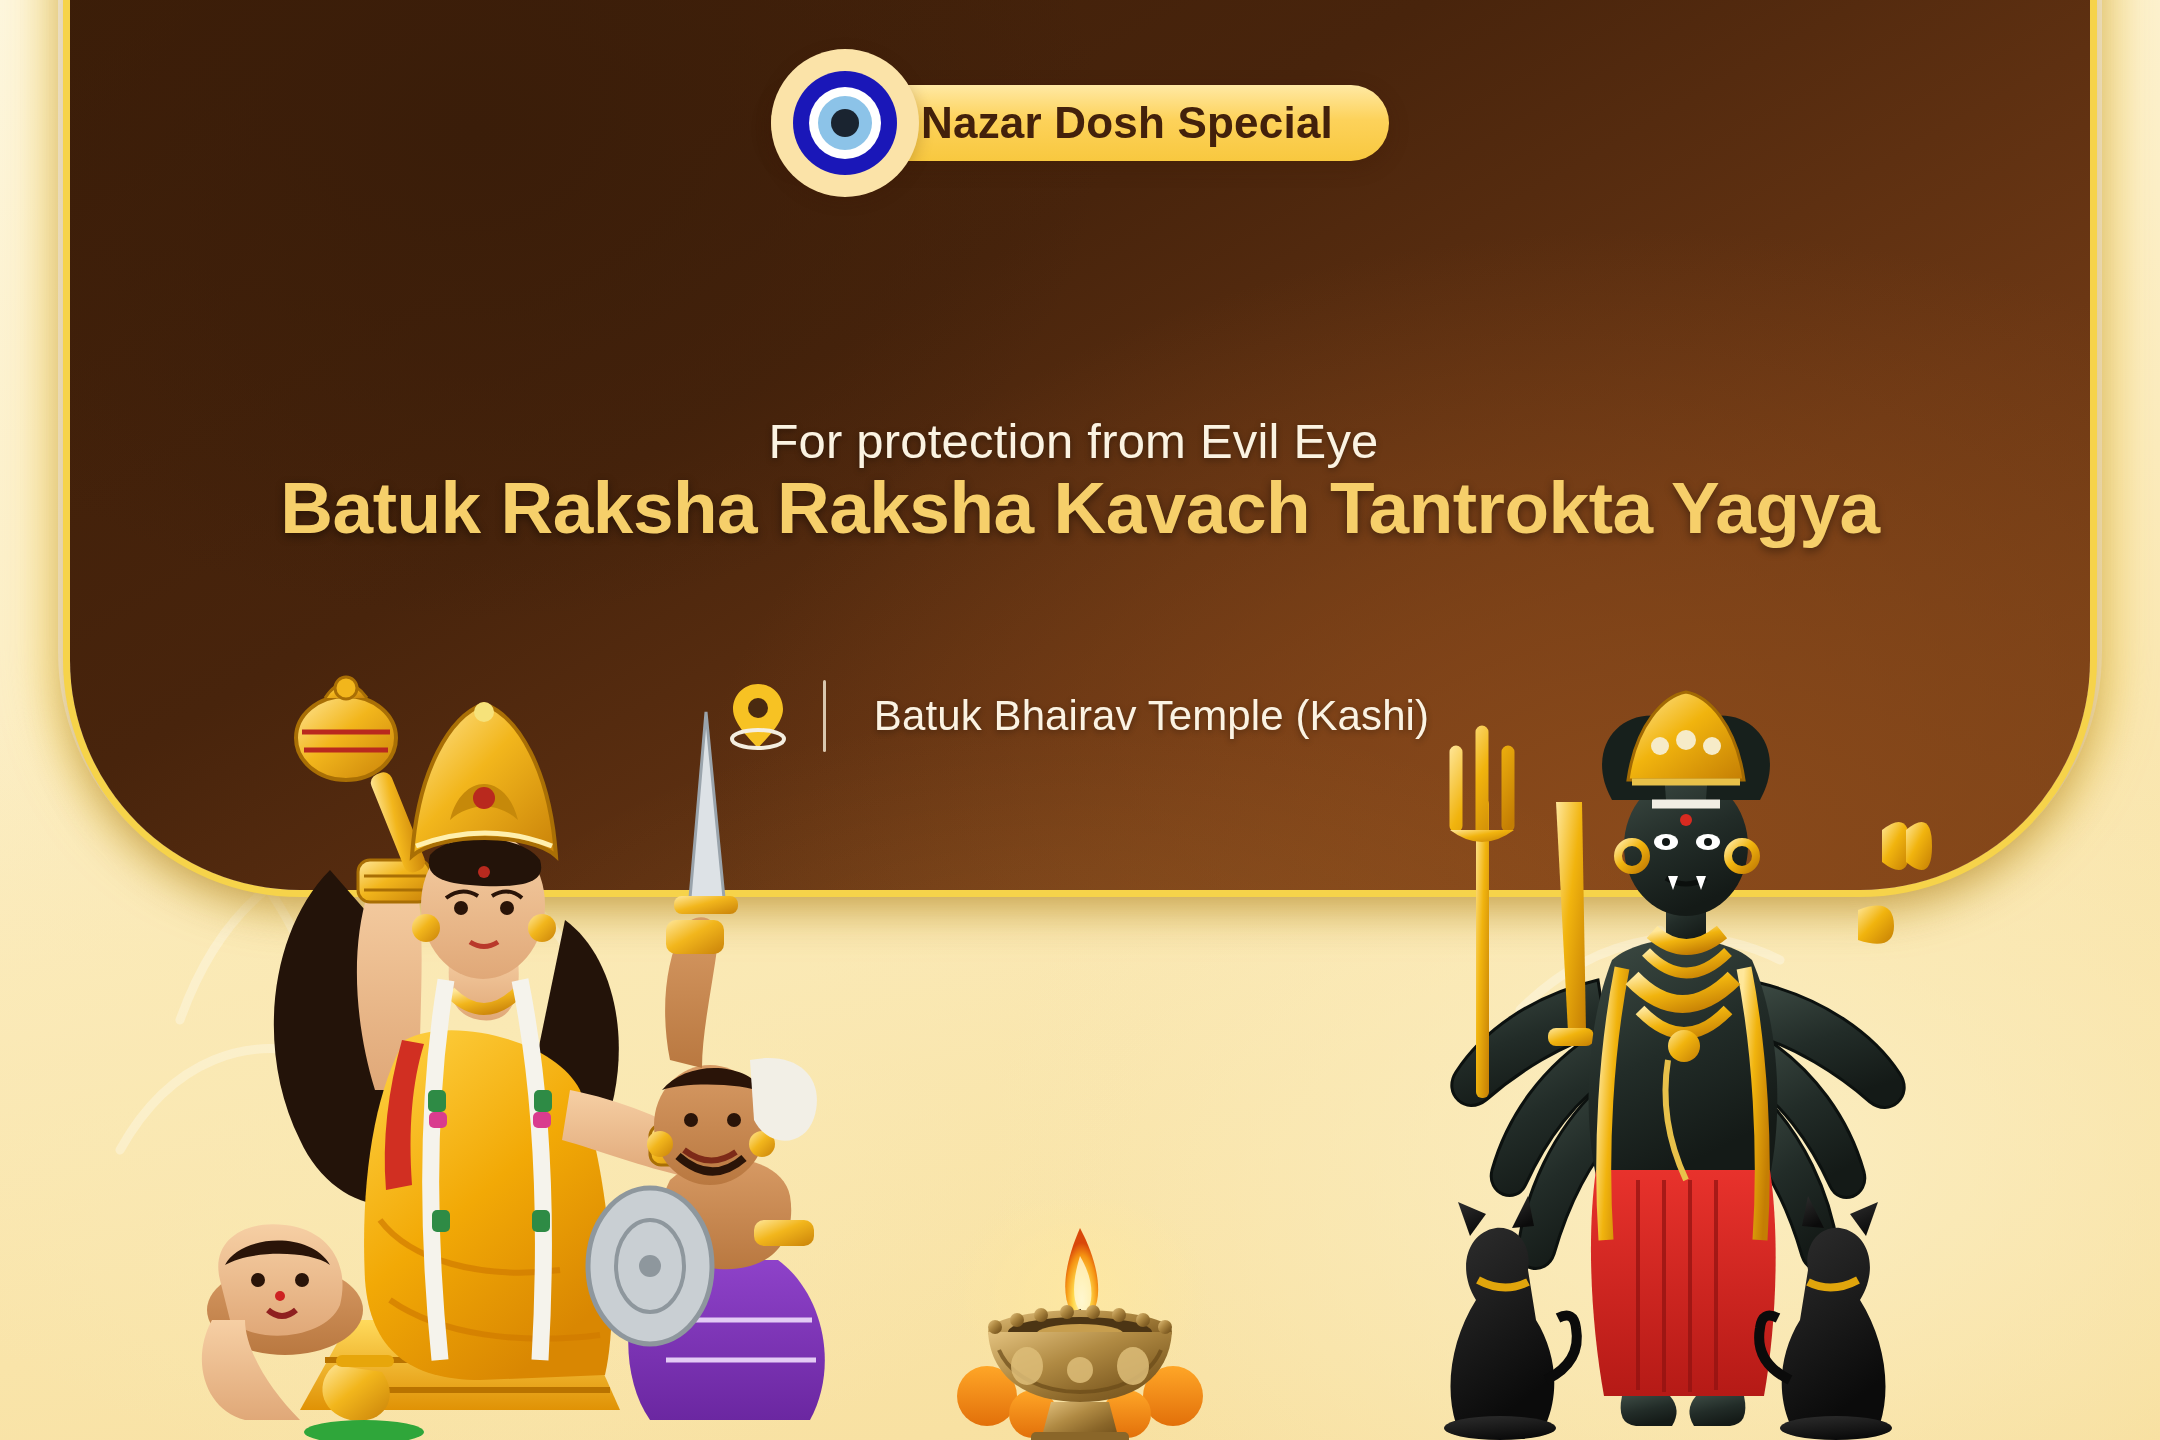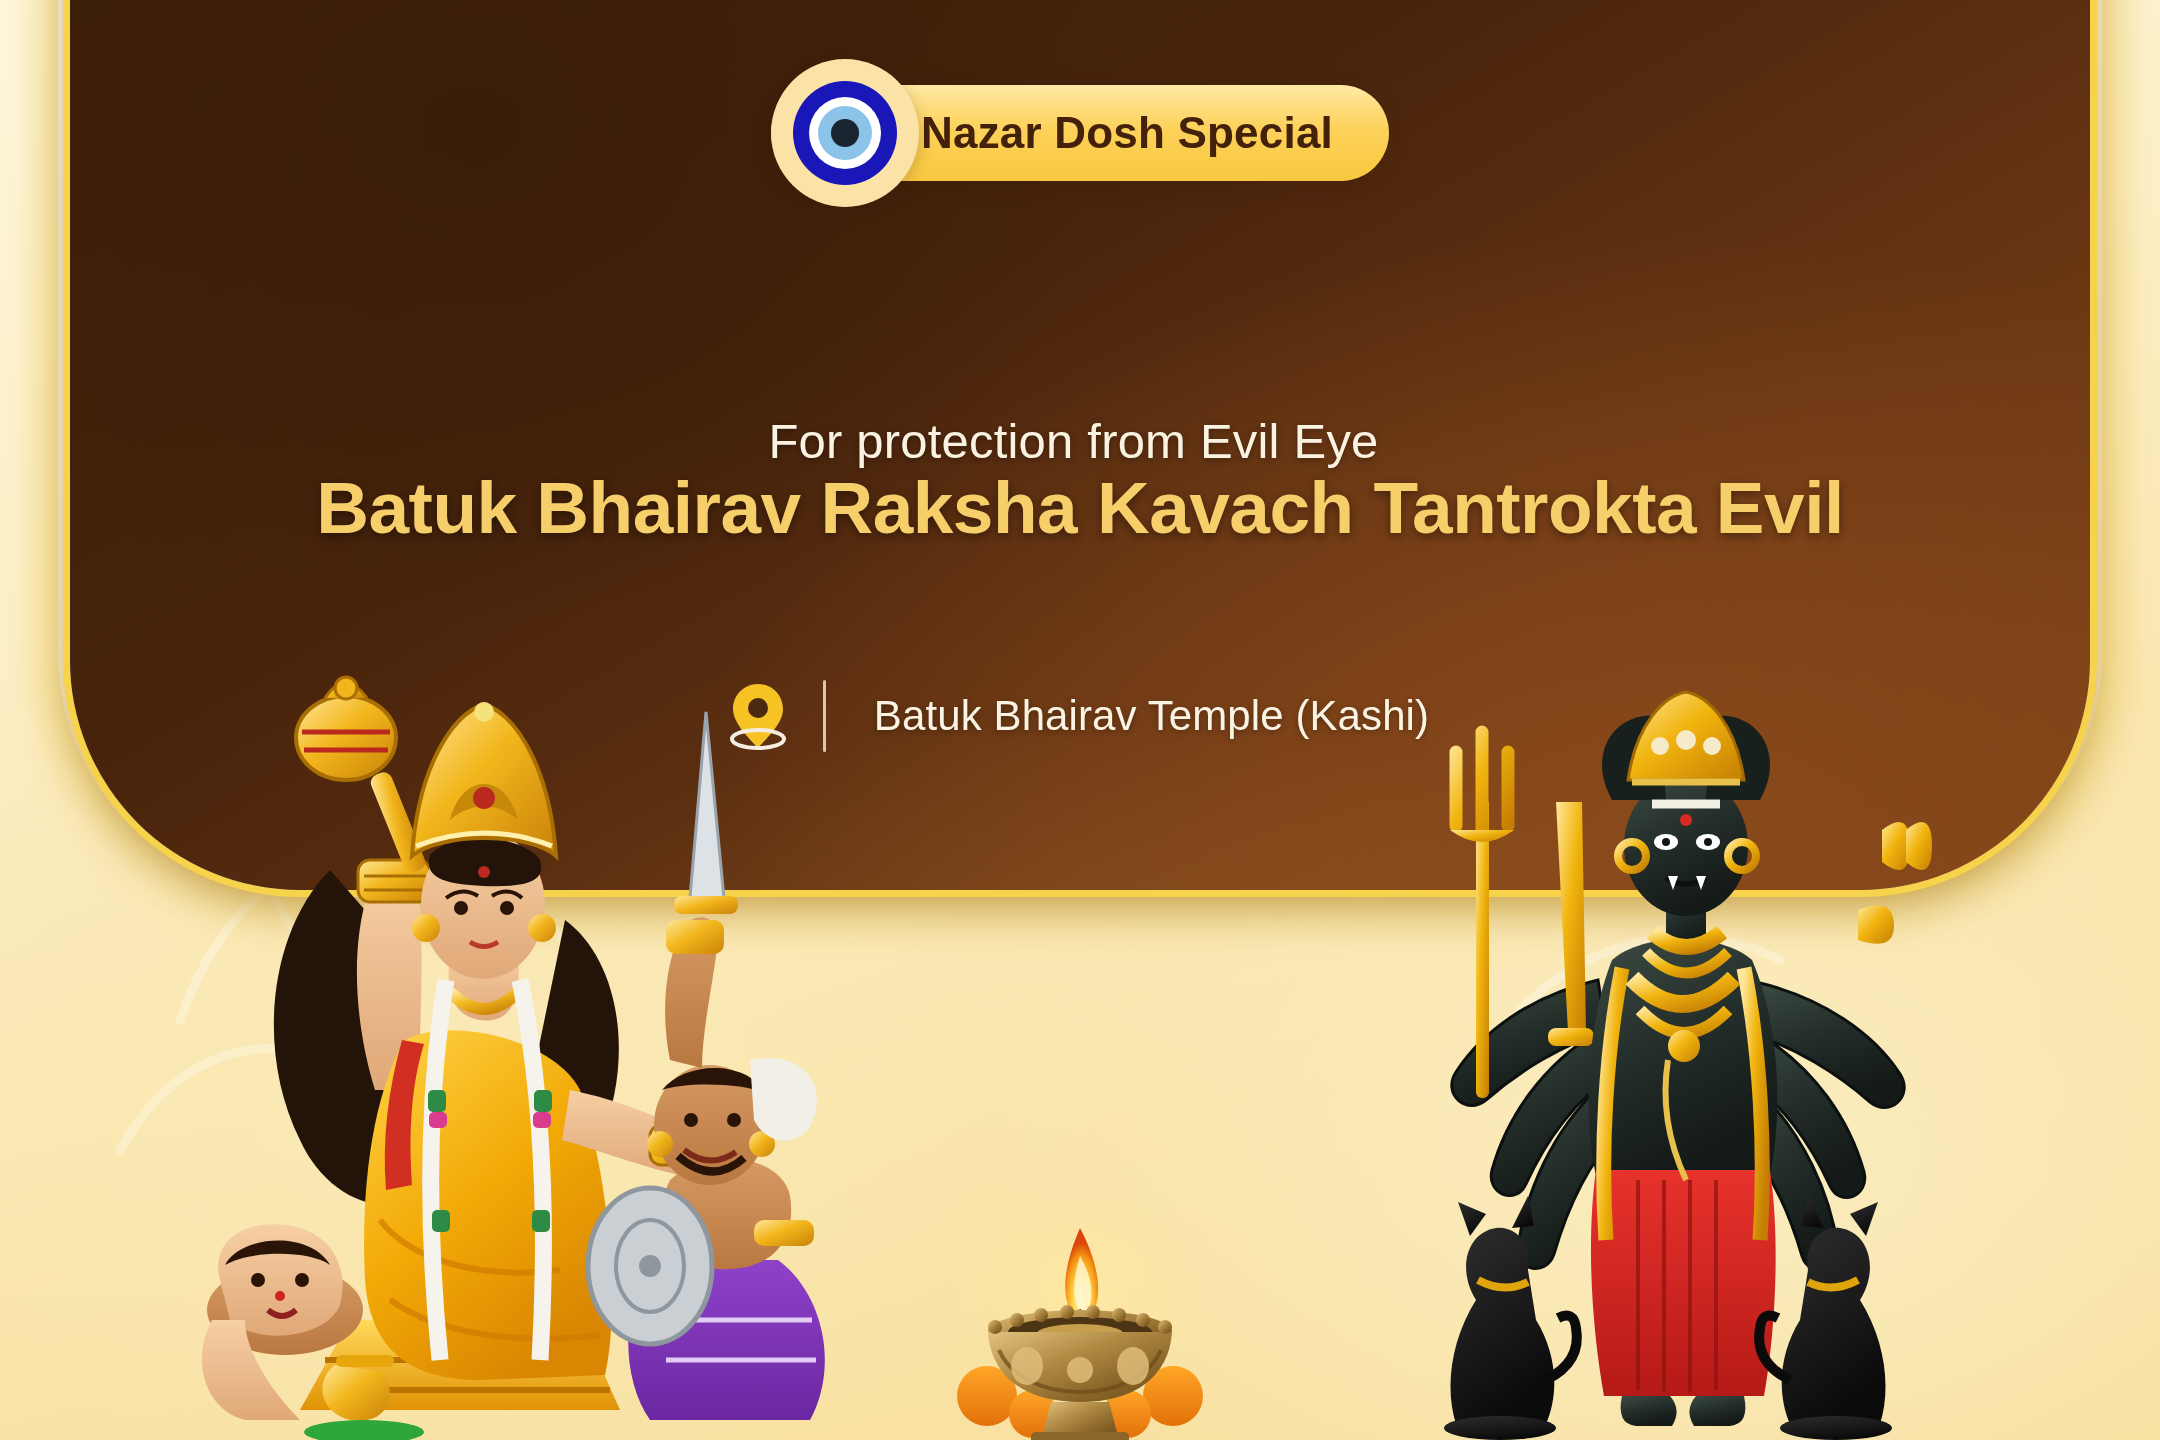--- a/index.html
+++ b/index.html
@@ -43,21 +43,21 @@
     pointer-events:none;
   }
 
   
   .badge-wrap{
     position:absolute;left:50%;top:85px;transform:translateX(-50%);
     display:flex;align-items:center;z-index:6;
   }
   .badge-pill{
     display:flex;align-items:center;
-    height:96px;padding:0 56px 0 150px;
+    height:76px;padding:0 56px 0 150px;
     border-radius:56px;
     background:linear-gradient(180deg,#FFE9A4 0%,#FDD25A 46%,#F8C83F 100%);
     box-shadow:0 6px 20px rgba(60,25,0,.28);
   }
   .badge-text{
     font-size:44px;font-weight:bold;color:#43210B;letter-spacing:.2px;
     white-space:nowrap;line-height:1;
   }
   .eye-icon{
     position:absolute;left:0;top:50%;transform:translateY(-50%);
@@ -460,21 +460,21 @@
           <span class="eye-ring-lblue">
             <span class="eye-pupil"></span>
           </span>
         </span>
       </span>
     </span>
   </div>
 
   <div class="subtitle">For protection from Evil Eye</div>
 
-  <div class="title">Batuk Bhairav Raksha Kavach Tantrokta Evil</div>
+  <div class="title">Batuk Raksha Raksha Kavach Tantrokta Yagya</div>
 
   <div class="loc-row">
     <span class="pin-icon">
       <svg viewBox="0 0 62 72" aria-hidden="true">
         <path d="M31 4 C 17 4, 6 15, 6 29 C 6 44, 24 60, 31 68 C 38 60, 56 44, 56 29 C 56 15, 45 4, 31 4 Z" fill="#F7C223"></path>
         <circle cx="31" cy="28" r="10" fill="#4A2A10"></circle>
         <ellipse cx="31" cy="59" rx="26" ry="9" fill="none" stroke="#F4EEE0" stroke-width="4"></ellipse>
       </svg>
     </span>
     <span class="loc-divider"></span>

